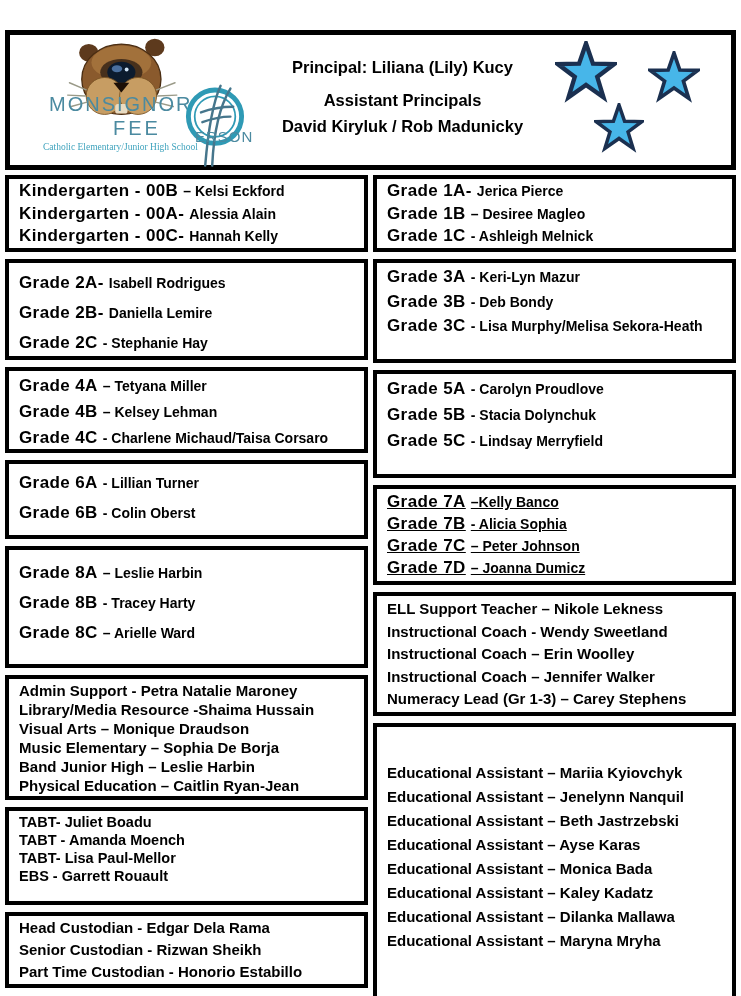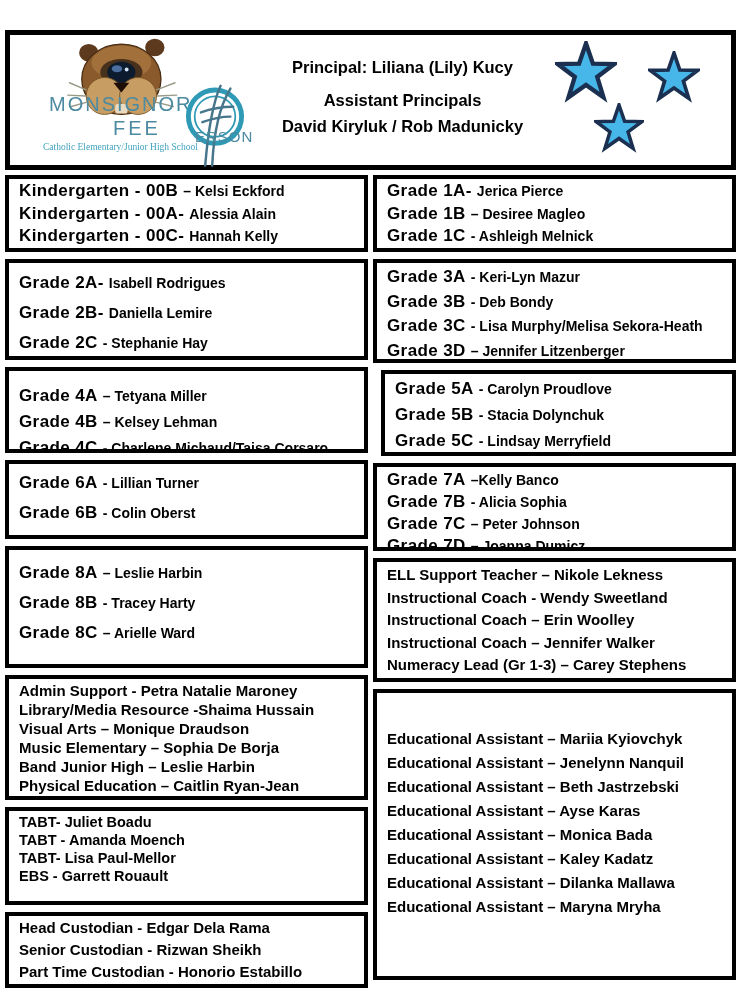--- a/index.html
+++ b/index.html
@@ -32,30 +32,30 @@
   .col{display:flex;flex-direction:column;gap:7px;width:363px;}
   .bx{border:4px solid #000;box-sizing:border-box;background:#fff;
       padding-left:10px;padding-right:4px;overflow:hidden;}
   .row{white-space:nowrap;}
   .glabel{font-weight:bold;font-size:17px;letter-spacing:.4px;}
   .gname{font-weight:bold;font-size:14px;margin-left:5px;}
   .ptext{font-weight:bold;font-size:15px;}
 
   .b-k   {height:77px; padding-top:1px;}  .b-k .row   {line-height:22.5px;}
   .b-g2  {height:101px;padding-top:5px;}  .b-g2 .row  {line-height:29px;}
-  .b-g4  {height:86px; padding-top:12px;}  .b-g4 .row  {line-height:25px;}
+  .b-g4  {height:86px; padding-top:2px;}  .b-g4 .row  {line-height:25px;}
   .b-g6  {height:79px;padding-top:4px;}  .b-g6 .row  {line-height:29px;}
   .b-g8  {height:122px;padding-top:8px;}  .b-g8 .row  {line-height:30px;}
   .b-admin{height:125px;padding-top:2px;} .b-admin .row{line-height:19px;}
   .b-tabt{height:98px; padding-top:2px;}  .b-tabt .row{line-height:17px;} .b-tabt .ptext{font-size:14.5px;}
   .b-cust{height:76px; padding-top:1px;}  .b-cust .row{line-height:22px;}
   .b-g1  {height:77px; padding-top:1px;}  .b-g1 .row  {line-height:22.5px;}
   .b-g3  {height:104px;padding-top:2px;}  .b-g3 .row  {line-height:23.5px;}
-  .b-g5  {height:86px; padding-top:2px;margin-left:8px;}  .b-g5 .row  {line-height:25px;}
-  .b-g7  {height:88px;padding-top:2px;}  .b-g7 .row  {line-height:22px;}
+  .b-g5  {height:108px; padding-top:2px;}  .b-g5 .row  {line-height:25px;}
+  .b-g7  {height:100px;padding-top:2px;text-decoration:underline;}  .b-g7 .row  {line-height:22px;}
   .b-ell {height:124px;padding-top:2px;}  .b-ell .row {line-height:22.5px;}
   .b-ea  {height:291px;padding-top:34px;} .b-ea .row  {line-height:24px;}
 </style>
 </head>
 <body>
 
 <div class="page">
 
   <div class="header">
 
@@ -167,21 +167,20 @@
     <div class="col">
       <div class="bx b-g1">
           <div class="row"><span class="glabel">Grade 1A-</span><span class="gname">Jerica Pierce</span></div>
           <div class="row"><span class="glabel">Grade 1B</span><span class="gname">– Desiree Magleo</span></div>
           <div class="row"><span class="glabel">Grade 1C</span><span class="gname">- Ashleigh Melnick</span></div>
         </div>
       <div class="bx b-g3">
           <div class="row"><span class="glabel">Grade 3A</span><span class="gname">- Keri-Lyn Mazur</span></div>
           <div class="row"><span class="glabel">Grade 3B</span><span class="gname">- Deb Bondy</span></div>
           <div class="row"><span class="glabel">Grade 3C</span><span class="gname">- Lisa Murphy/Melisa Sekora-Heath</span></div>
-          <div class="row"><span class="glabel">Grade 3D</span><span class="gname">– Jennifer Litzenberger</span></div>
         </div>
       <div class="bx b-g5">
           <div class="row"><span class="glabel">Grade 5A</span><span class="gname">- Carolyn Proudlove</span></div>
           <div class="row"><span class="glabel">Grade 5B</span><span class="gname">- Stacia Dolynchuk</span></div>
           <div class="row"><span class="glabel">Grade 5C</span><span class="gname">- Lindsay Merryfield</span></div>
         </div>
       <div class="bx b-g7">
           <div class="row"><span class="glabel">Grade 7A</span><span class="gname">–Kelly Banco</span></div>
           <div class="row"><span class="glabel">Grade 7B</span><span class="gname">- Alicia Sophia</span></div>
           <div class="row"><span class="glabel">Grade 7C</span><span class="gname">– Peter Johnson</span></div>

